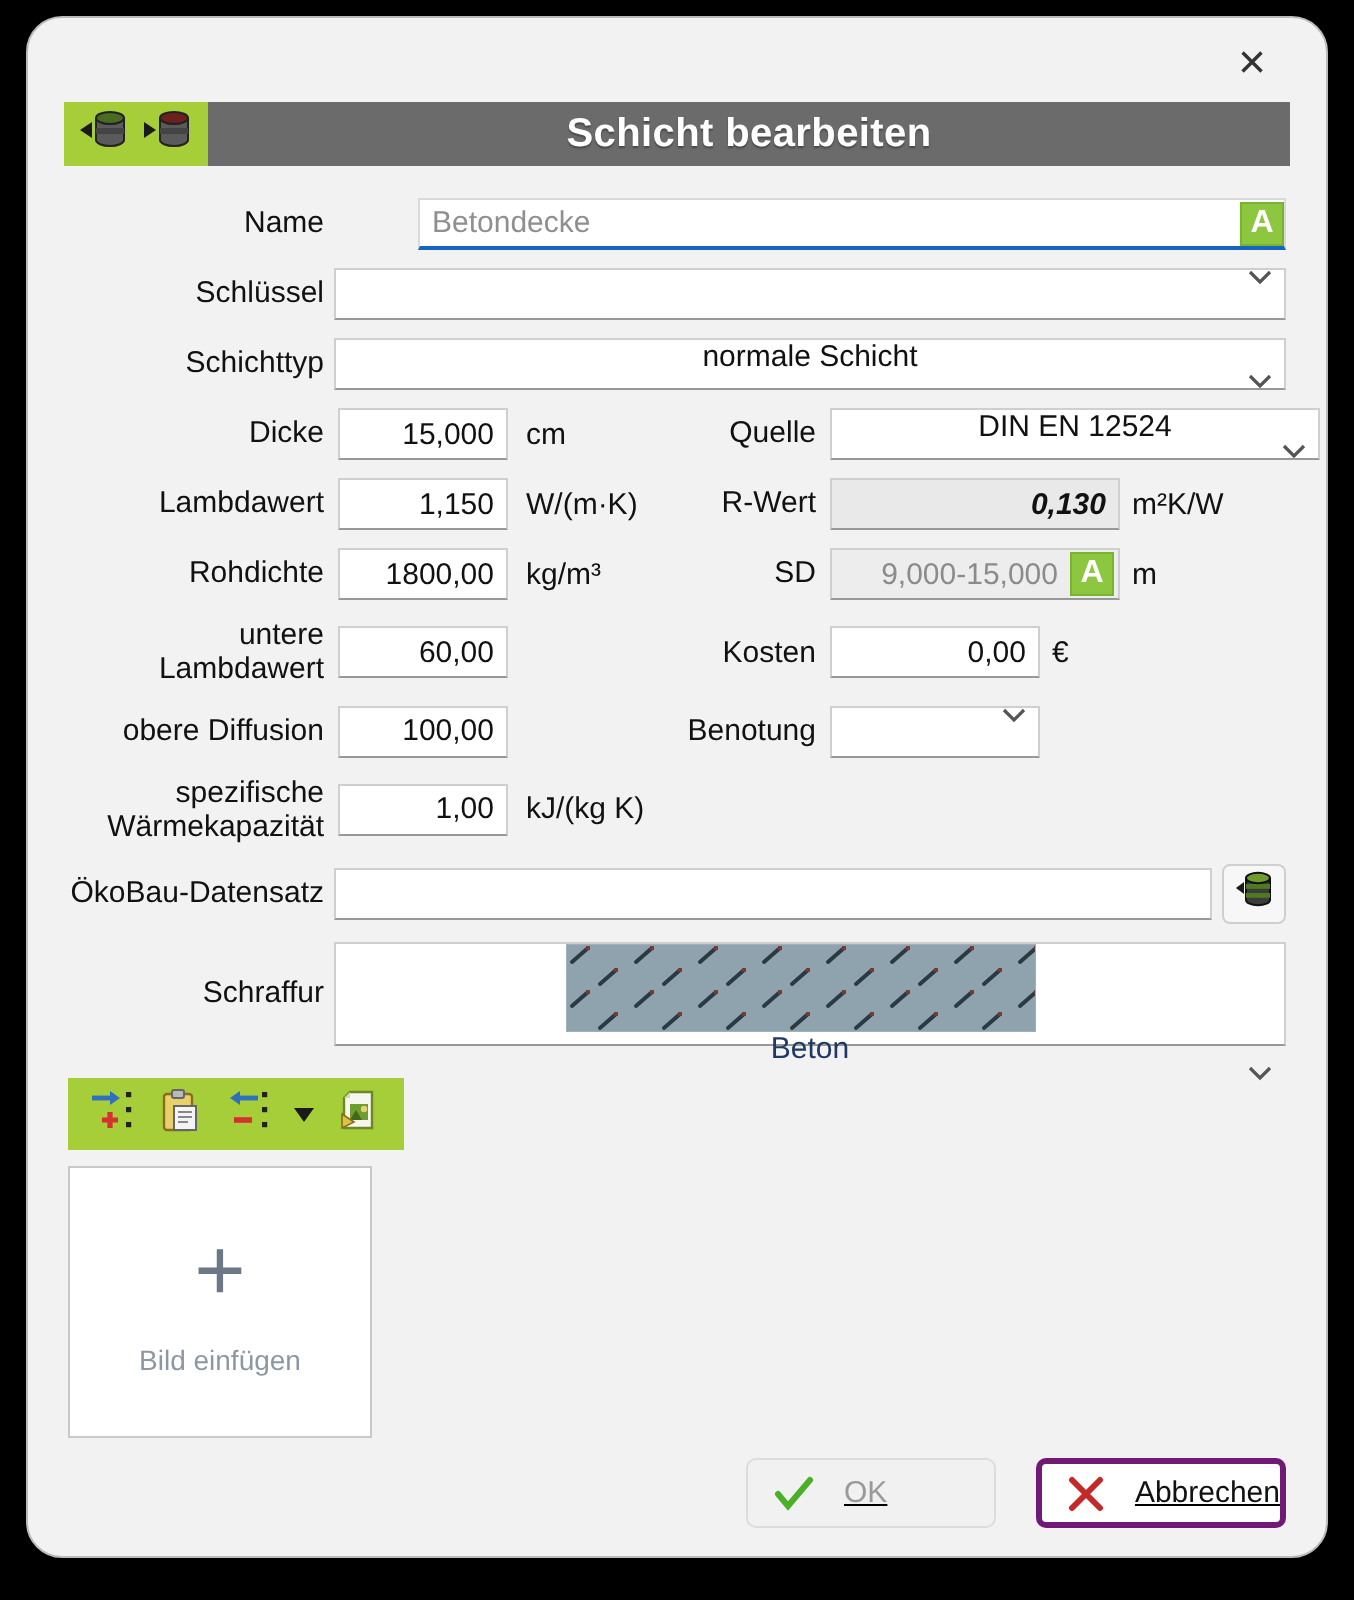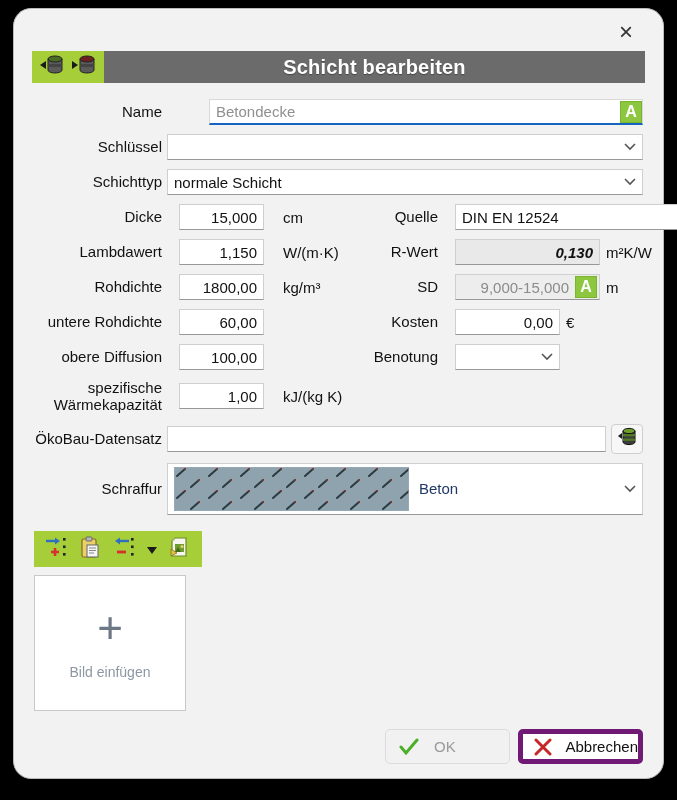--- a/index.html
+++ b/index.html
@@ -8,26 +8,26 @@
   
   .close-row{height:34px;display:flex;justify-content:flex-end;align-items:center;}
   .close-btn{width:34px;height:30px;display:flex;align-items:center;justify-content:center;font-size:24px;font-weight:300;color:#333;cursor:pointer;border-radius:6px;}
   
   .titlebar{display:flex;height:32px;margin:2px -2px 16px -2px;text-align:center;}
   .nav-box{background:#a6ce39;display:flex;align-items:center;gap:4px;padding:0 6px;}
   .nav-btn{width:28px;height:28px;display:flex;align-items:center;justify-content:center;}
   .title-strip{flex:1;background:#6b6b6b;color:#fff;display:flex;align-items:center;justify-content:center;font-size:20px;font-weight:bold;letter-spacing:.2px;text-shadow:0 1px 1px rgba(0,0,0,.35);}
   
   .row{display:grid;grid-template-columns:128px 1fr;column-gap:5px;align-items:center;margin-bottom:9px;}
-  .row2{display:grid;grid-template-columns:128px 85px 55px 85px 245px;column-gap:17px;align-items:center;margin-bottom:9px;}
+  .row2{display:grid;grid-template-columns:128px 85px 55px 85px 245px;column-gap:7px;align-items:center;margin-bottom:9px;}
   .lbl{font-size:15px;color:#111;text-align:right;line-height:1.15;}
   .unit{font-size:15px;color:#111;text-align:left;padding-left:2px;white-space:nowrap;}
   .inp{box-sizing:border-box;height:26px;border:1px solid #cfcfcf;border-bottom:1px solid #989898;background:#fff;font-family:"Liberation Sans",sans-serif;font-size:15px;color:#111;padding:0 6px;width:100%;outline:none;}
   .inp.num{text-align:right;}
-  .combo{box-sizing:border-box;height:26px;border:1px solid #cfcfcf;border-bottom:1px solid #989898;background:#fff;display:flex;align-items:center;padding:0 6px;font-size:15px;color:#111;position:relative;cursor:pointer;}
+  .combo{box-sizing:border-box;height:26px;border:1px solid #cfcfcf;border-bottom:1px solid #989898;background:#fff;display:flex;align-items:center;padding:0 6px;font-size:15px;color:#111;position:relative;cursor:pointer;flex-direction:column;}
   .combo .chev{margin-left:auto;display:flex;align-items:center;}
   .ro{box-sizing:border-box;height:26px;border:1px solid #cfcfcf;border-bottom:1px solid #989898;background:#e9e9e9;display:flex;align-items:center;justify-content:flex-end;font-size:15px;padding:0 6px;}
   .ro.bold{font-weight:bold;color:#111;font-style:italic;}
   .ro.gray{color:#8b8b8b;background:#ededed;padding-right:2px;}
   .abadge{width:22px;height:22px;background:#8dc63f;color:#fff;font-weight:bold;font-size:16px;display:flex;align-items:center;justify-content:center;border:1px solid #7ab32e;box-sizing:border-box;}
   .name-wrap{position:relative;padding-left:42px;}
   .name-wrap .inp{border:1px solid #d9d9d9;border-bottom:2px solid #1565c0;color:#8f8f8f;padding-right:30px;}
   .name-wrap .abadge{position:absolute;right:1px;top:2px;cursor:pointer;}
   .sd-badge{margin-left:6px;cursor:pointer;}.w105{width:105px;}.w145{width:145px;}.wfull{width:100%;}
   .rfield{display:flex;align-items:center;}
@@ -44,24 +44,24 @@
   
   .toolbar{margin:4px 0 8px 0;display:flex;}
   .toolbar-inner{background:#a6ce39;display:flex;align-items:center;gap:6px;padding:4px 8px;}
   .tool-btn{width:28px;height:28px;display:flex;align-items:center;justify-content:center;cursor:pointer;border-radius:3px;}
   .tool-caret{width:16px;height:28px;display:flex;align-items:center;justify-content:center;cursor:pointer;}
   
   .img-box{width:152px;height:136px;background:#fff;border:1px solid #c9c9c9;box-sizing:border-box;display:flex;flex-direction:column;align-items:center;justify-content:center;cursor:pointer;}
   .img-plus{font-size:44px;font-weight:300;color:#6d7887;line-height:1;margin-bottom:14px;}
   .img-label{font-size:14px;color:#8d97a3;}
   
-  .footer{margin-top:auto;display:flex;justify-content:flex-end;gap:8px;padding-bottom:2px;}
+  .footer{margin-top:auto;display:flex;justify-content:flex-end;gap:20px;padding-bottom:2px;text-decoration:underline;}
   .btn{height:35px;width:125px;box-sizing:border-box;border-radius:5px;display:flex;align-items:center;font-size:15px;cursor:pointer;}
   .btn-ok{background:#f1f1f1;border:1px solid #dcdcdc;color:#9a9a9a;}
-  .btn-cancel{background:#fff;border:5px solid #701a75;color:#111;}
+  .btn-cancel{background:#fff;border:3px solid #701a75;color:#111;}
   .btn .glyph{width:46px;display:flex;justify-content:center;}
   .btn .btxt{flex:1;text-align:left;padding-left:2px;}
 </style>
 </head>
 <body>
 
 <div class="stage">
   <div class="dialog">
 
     <div class="close-row">
@@ -162,21 +162,21 @@
       <div class="rfield">
         <div class="ro gray w145">
           <span>9,000-15,000</span>
           <span class="abadge sd-badge">A</span>
         </div>
         <div class="unit" style="padding-left:6px">m</div>
       </div>
     </div>
 
     <div class="row2">
-      <div class="lbl">untere Rohdichte</div>
+      <div class="lbl">untere Lambdawert</div>
       <input class="inp num" value="60,00" style="">
       <div class="unit"></div>
       <div class="lbl">Kosten</div>
       <div class="rfield">
         <input class="inp num w105" style="width: 105px;" value="0,00">
         <div class="unit" style="padding-left:6px">€</div>
       </div>
     </div>
 
     <div class="row2">

